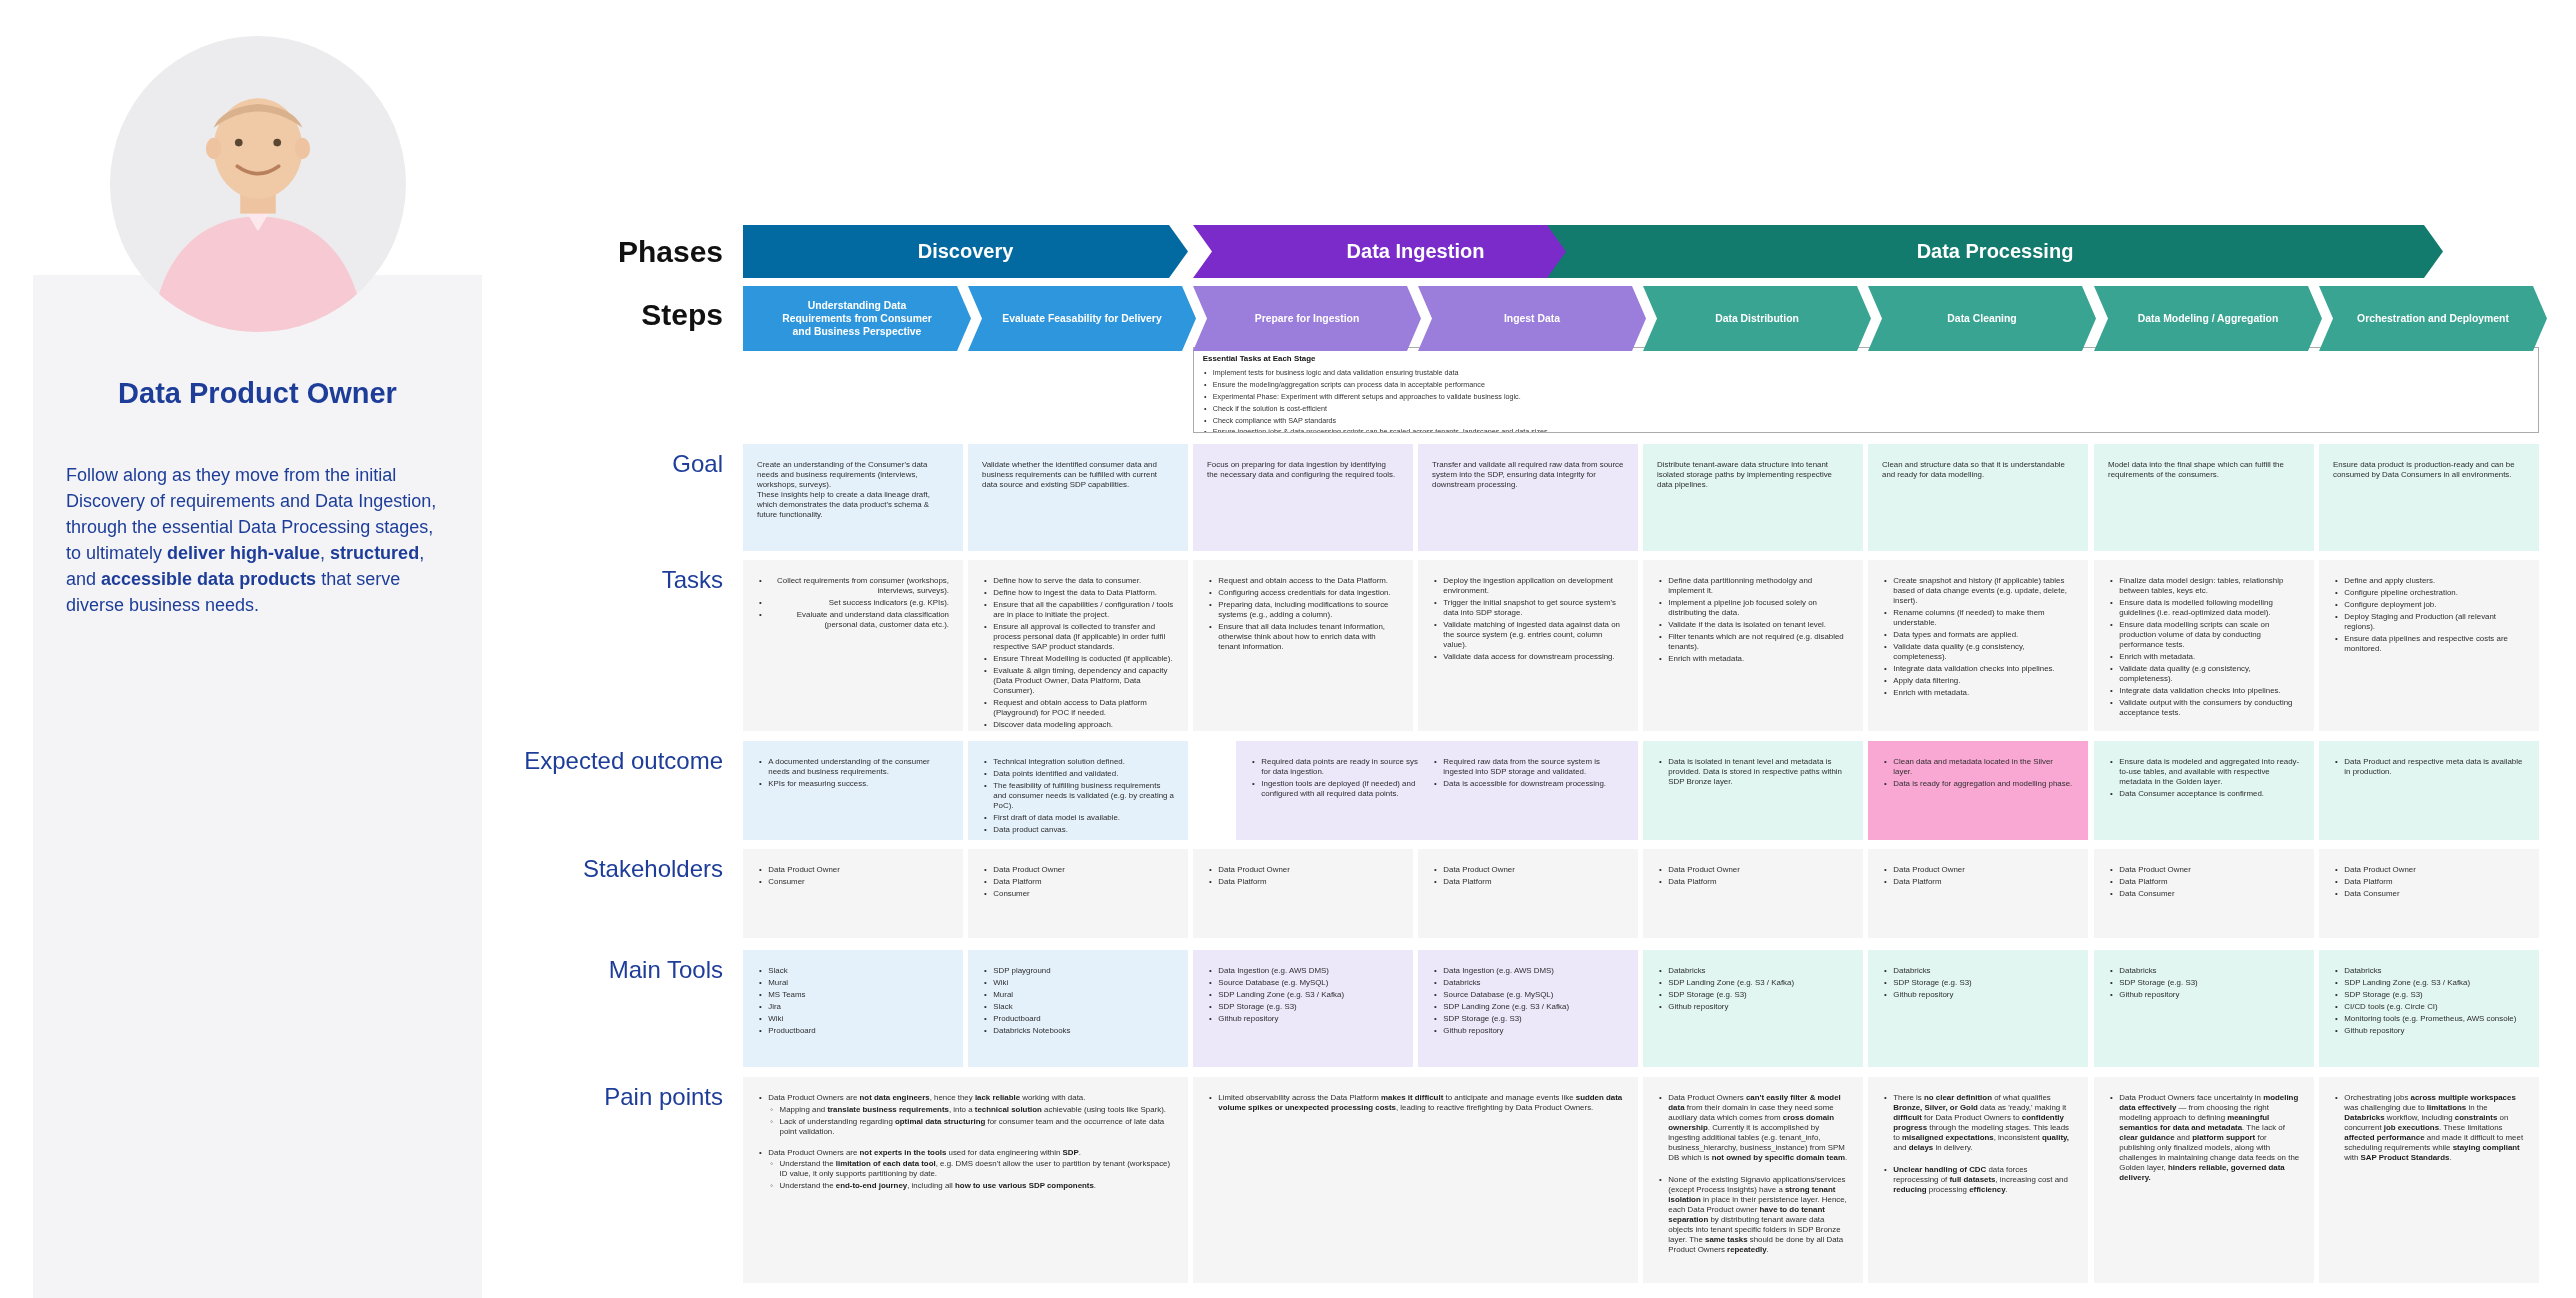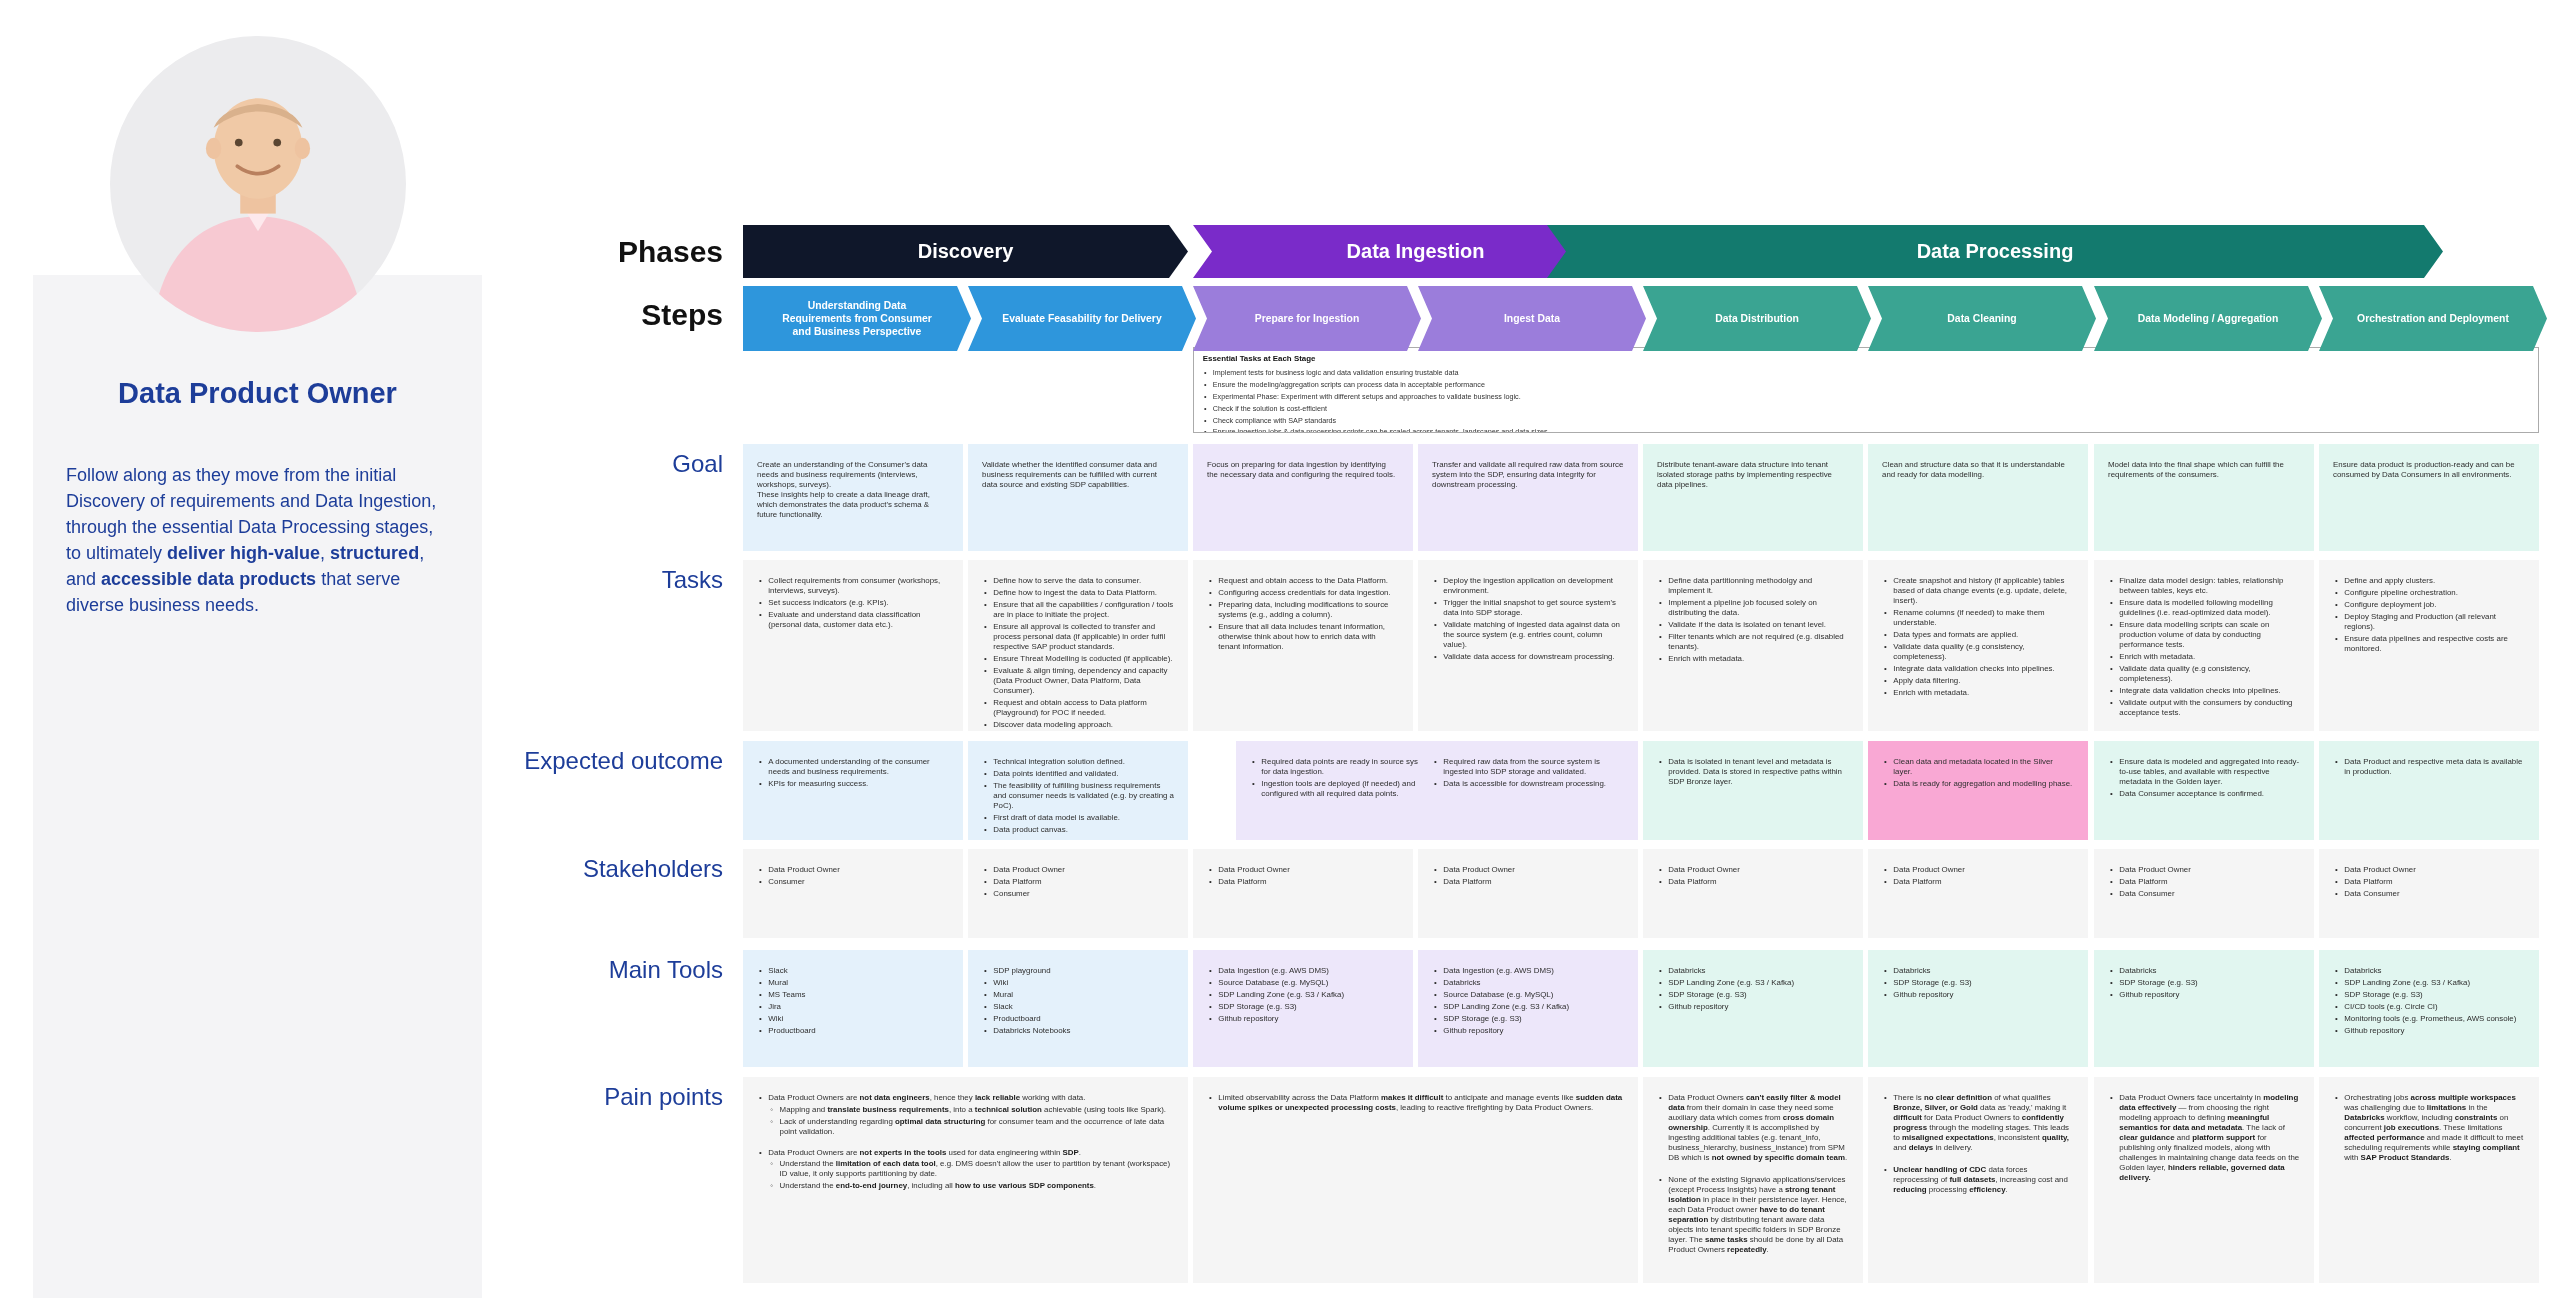--- a/index.html
+++ b/index.html
@@ -102,21 +102,21 @@
         <li>Implement tests for business logic and data validation ensuring trustable data</li>
         <li>Ensure the modeling/aggregation scripts can process data in acceptable performance</li>
         <li>Experimental Phase: Experiment with different setups and approaches to validate business logic.</li>
         <li>Check if the solution is cost-efficient</li>
         <li>Check compliance with SAP standards</li>
         <li>Ensure ingestion jobs &amp; data processing scripts can be scaled across tenants, landscapes and data sizes.</li>
       </ul>
   </div>
 
   <div id="generated">
-      <div class="chev chev-phase" style="left: 743px; width: 445px; background: #0f172a; clip-path: polygon(0px 0px, calc(100% - 19px) 0px, 100% 50%, calc(100% - 19px) 100%, 0px 100%);">
+      <div class="chev chev-phase" style="left: 743px; width: 445px; background: #0369a1; clip-path: polygon(0px 0px, calc(100% - 19px) 0px, 100% 50%, calc(100% - 19px) 100%, 0px 100%);">
         <div class="chev-inner">Discovery</div>
       </div>
       <div class="chev chev-phase" style="left: 1193px; width: 445px; background: rgb(122, 43, 201); clip-path: polygon(0px 0px, calc(100% - 19px) 0px, 100% 50%, calc(100% - 19px) 100%, 0px 100%, 19px 50%);">
         <div class="chev-inner">Data Ingestion</div>
       </div>
       <div class="chev chev-phase" style="left: 1547px; width: 896px; background: rgb(19, 122, 110); clip-path: polygon(0px 0px, calc(100% - 19px) 0px, 100% 50%, calc(100% - 19px) 100%, 0px 100%, 19px 50%);">
         <div class="chev-inner">Data Processing</div>
       </div>
       <div class="chev chev-step" style="left: 743px; width: 220px; background: rgb(46, 150, 220); clip-path: polygon(0px 0px, calc(100% - 14px) 0px, 100% 50%, calc(100% - 14px) 100%, 0px 100%);">
         <div class="chev-inner">Understanding Data Requirements from Consumer and Business Perspective</div>
@@ -139,21 +139,21 @@
       <div class="chev chev-step" style="left: 2094px; width: 220px; background: rgb(58, 164, 146); clip-path: polygon(0px 0px, calc(100% - 14px) 0px, 100% 50%, calc(100% - 14px) 100%, 0px 100%, 14px 50%);">
         <div class="chev-inner">Data Modeling / Aggregation</div>
       </div>
       <div class="chev chev-step" style="left: 2319px; width: 220px; background: rgb(58, 164, 146); clip-path: polygon(0px 0px, calc(100% - 14px) 0px, 100% 50%, calc(100% - 14px) 100%, 0px 100%, 14px 50%);">
         <div class="chev-inner">Orchestration and Deployment</div>
       </div>
       <div class="cell" style="left: 743px; top: 444px; width: 220px; height: 107px; background: rgb(228, 241, 251);">
         <p>Create an understanding of the Consumer's data needs and business requirements (interviews, workshops, surveys).</p>
         <p>These insights help to create a data lineage draft, which demonstrates the data product's schema &amp; future functionality.</p>
       </div>
-      <div class="cell" style="left: 743px; top: 560px; width: 220px; height: 171px; background: rgb(245, 245, 245);">
+      <div class="cell" style="left: 743px; top: 560px; width: 220px; height: 171px; background: rgb(245, 245, 245); text-align: right;">
         <ul>
           <li>Collect requirements from consumer (workshops, interviews, surveys).</li>
           <li>Set success indicators (e.g. KPIs).</li>
           <li>Evaluate and understand data classification (personal data, customer data etc.).</li>
         </ul>
       </div>
       <div class="cell" style="left: 743px; top: 741px; width: 220px; height: 99px; background: rgb(228, 241, 251);">
         <ul>
           <li>A documented understanding of the consumer needs and business requirements.</li>
           <li>KPIs for measuring success.</li>

